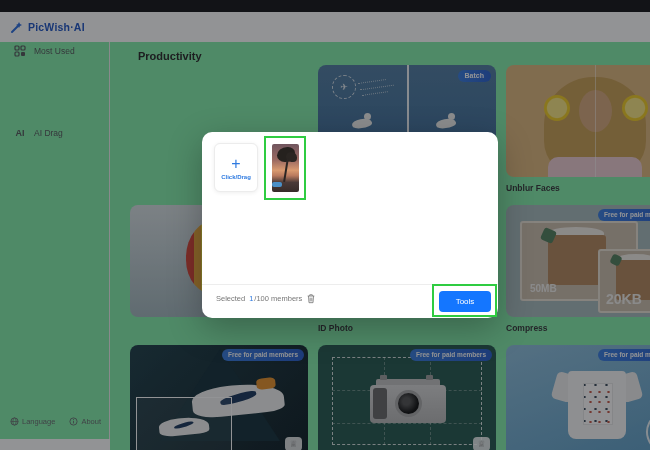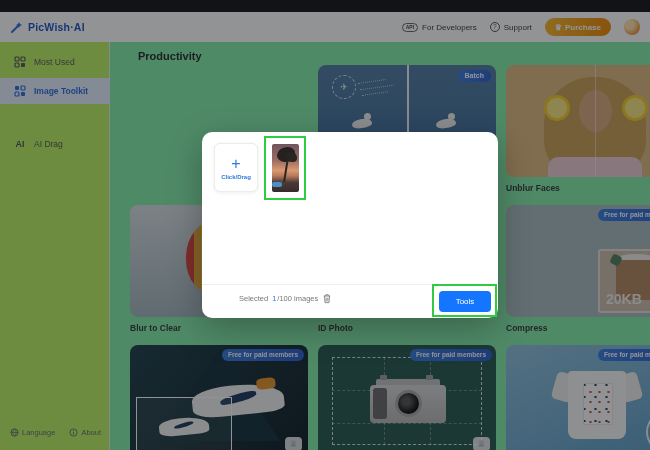--- a/index.html
+++ b/index.html
@@ -20,21 +20,21 @@
   .api-pill { font-size:5px; font-weight:bold; color:#444; border:1px solid #666; border-radius:6px; padding:1px 3px; line-height:1; }
   .q-circle { width:10px; height:10px; border:1px solid #555; border-radius:50%; font-size:6.5px; color:#555;
               display:flex; align-items:center; justify-content:center; line-height:1; }
   .purchase { display:flex; align-items:center; gap:3px; height:18px; padding:0 10px; border:none; cursor:pointer;
               border-radius:10px; background:linear-gradient(90deg,#f8b62d,#ef8b06); color:#fff; font-size:8px; font-weight:bold;
               font-family:"Liberation Sans",sans-serif; }
   .purchase .crown { font-size:8px; }
   .avatar { width:16px; height:16px; border-radius:50%; background:radial-gradient(circle at 35% 35%, #ffe2b0 30%, #f0922e 75%, #d87714 100%); }
 
   
-  aside { position:absolute; left:0; top:42px; width:110px; height:408px; background:#bef264; border-right:1px solid #eeeeee; z-index:3; }
+  aside { position:absolute; left:0; top:31px; width:110px; height:408px; background:#86efac; border-right:1px solid #eeeeee; z-index:3; }
   .side-item { position:absolute; left:0; width:110px; height:24px; display:flex; align-items:center; gap:8px;
                padding-left:14px; font-size:8.5px; color:#56585c; cursor:pointer; }
   .side-item svg { flex:0 0 auto; }
   .side-item.active { background:#e8f1fd; color:#2e6fdf; font-weight:bold; }
   .ai-glyph { font-size:9px; font-weight:bold; color:#56585c; width:12px; text-align:center; }
   .side-footer { position:absolute; left:10px; top:386px; display:flex; gap:14px; }
   .side-footer .foot-item { display:flex; align-items:center; gap:3px; font-size:7.5px; color:#6a6c70; cursor:pointer; }
 
   
   main { position:absolute; left:110px; top:42px; width:540px; height:408px; background:#86efac; overflow:hidden; z-index:2; }
@@ -133,21 +133,21 @@
                 display:flex; flex-direction:column; align-items:center; justify-content:center; gap:2px; }
   .upload-plus { font-size:16px; font-weight:400; color:#2e7ae0; line-height:1; }
   .upload-label { font-size:6px; color:#2e7ae0; font-weight:bold; }
   .thumb { position:absolute; left:70px; top:12px; width:27px; height:48px; border-radius:2px; overflow:hidden; cursor:pointer;
            background:linear-gradient(180deg,#70555e 0%,#9c6a62 34%,#d99a70 55%,#b97a5e 66%,#4a3a38 80%,#362b29 100%); }
   .palm-leaves { position:absolute; left:5px; top:3px; width:18px; height:15px; background:#25211e; border-radius:60% 40% 55% 45%; }
   .palm-leaves2 { position:absolute; left:14px; top:8px; width:11px; height:10px; background:#2a2522; border-radius:50% 60% 40% 55%; }
   .palm-trunk { position:absolute; left:13px; top:14px; width:2px; height:24px; background:#2a2523; transform:rotate(9deg); }
   .sea { position:absolute; left:0; bottom:5px; width:10px; height:5px; background:#4a90c8; border-radius:2px; }
   .modal-footer-line { position:absolute; left:0; top:152px; width:296px; border-top:1px solid #ededed; }
-  .selected-row { position:absolute; left:14px; top:161px; display:flex; align-items:center; gap:4px; font-size:7.5px; color:#777;margin-left:23px; }
+  .selected-row { position:absolute; left:14px; top:161px; display:flex; align-items:center; gap:4px; font-size:7.5px; color:#777; }
   .selected-count { color:#2e7ae0; }
   .trash { cursor:pointer; display:flex; }
   .btn-cancel { position:absolute; left:178px; top:158px; width:54px; height:22px; background:#fff; border:1px solid #dcdcdc;
                 border-radius:4px; font-size:8px; color:#444; font-family:"Liberation Sans",sans-serif; cursor:pointer; }
   .btn-start { position:absolute; left:237px; top:159px; width:52px; height:21px; background:#1476ff; border:none;
                border-radius:4px; font-size:8px; color:#fff; font-family:"Liberation Sans",sans-serif; cursor:pointer; }
   .anno { position:absolute; border:2px solid #2fcc41; z-index:60; pointer-events:none; }
   .anno-thumb { left:62px; top:4px; width:42px; height:64px; }
   .anno-start { left:230px; top:152px; width:65px; height:33px; }
 </style>
@@ -159,55 +159,31 @@
   <div class="topbar"></div>
 
   <header>
     <div class="logo">
       <svg width="13" height="13" viewBox="0 0 13 13">
         <path d="M2 11 L8 5" stroke="#2e6fdf" stroke-width="2" stroke-linecap="round"></path>
         <path d="M9 1 l1 2 2 1 -2 1 -1 2 -1-2 -2-1 2-1 z" fill="#2e6fdf"></path>
       </svg>
       <span class="logo-text">PicWish·AI</span>
     </div>
-    <div class="header-right">
-      <div class="nav-item">
-        <span class="api-pill">API</span>
-        <span>For Developers</span>
-      </div>
-      <div class="nav-item">
-        <span class="q-circle">?</span>
-        <span>Support</span>
-      </div>
-      <button class="purchase">
-        <span class="crown">♛</span>
-        <span>Purchase</span>
-      </button>
-      <div class="avatar"></div>
-    </div>
   </header>
 
   <aside>
     <div class="side-item" style="top:8px">
       <svg width="12" height="12" viewBox="0 0 12 12">
         <rect x="1" y="1" width="4" height="4" rx="1" fill="none" stroke="#56585c" stroke-width="1.2"></rect>
         <rect x="7" y="1" width="4" height="4" rx="1" fill="none" stroke="#56585c" stroke-width="1.2"></rect>
         <rect x="1" y="7" width="4" height="4" rx="1" fill="none" stroke="#56585c" stroke-width="1.2"></rect>
         <rect x="7" y="7" width="4" height="4" rx="1" fill="#56585c"></rect>
       </svg>
       <span>Most Used</span>
-    </div>
-    <div class="side-item active" style="top:36px; height:26px">
-      <svg width="12" height="12" viewBox="0 0 12 12">
-        <rect x="1" y="1" width="4" height="4" rx="1" fill="#2e6fdf"></rect>
-        <rect x="7" y="1" width="4" height="4" rx="1" fill="none" stroke="#2e6fdf" stroke-width="1.2"></rect>
-        <rect x="1" y="7" width="4" height="4" rx="1" fill="none" stroke="#2e6fdf" stroke-width="1.2"></rect>
-        <rect x="7" y="7" width="4" height="4" rx="1" fill="#2e6fdf"></rect>
-      </svg>
-      <span>Image Toolkit</span>
     </div>
     <div class="side-item" style="top:90px">
       <span class="ai-glyph">AI</span>
       <span>AI Drag</span>
     </div>
     <div class="side-footer">
       <div class="foot-item">
         <svg width="9" height="9" viewBox="0 0 10 10">
           <circle cx="5" cy="5" r="4" fill="none" stroke="#6a6c70" stroke-width="1"></circle>
           <ellipse cx="5" cy="5" rx="1.8" ry="4" fill="none" stroke="#6a6c70" stroke-width="0.8"></ellipse>
@@ -260,30 +236,35 @@
           <div class="divider"></div>
       </div>
       <div class="card-label">Unblur Faces</div>
     </div>
 
     <div class="card" style="left:20px; top:163px">
       <div class="card-art art-balloon">
         <div class="balloon"></div>
           <div class="basket"></div>
       </div>
-      <div class="card-label">Blur to Clear</div>
     </div>
 
     <div class="card" style="left:208px; top:163px">
       <div class="card-art art-idphoto"></div>
       <div class="card-label">ID Photo</div>
     </div>
 
     <div class="card" style="left:396px; top:163px">
       <div class="card-art art-compress">
+        <div class="photo-frame" style="left:14px; top:16px; width:118px; height:80px">
+          <div class="tissue" style="left:26px; top:4px; width:56px; height:12px"></div>
+          <div class="bag" style="left:26px; top:12px; width:58px; height:50px"></div>
+          <div class="bow" style="left:20px; top:6px"></div>
+          <span class="size-label" style="left:8px; bottom:5px; font-size:10px">50MB</span>
+        </div>
         <div class="photo-frame" style="left:92px; top:44px; width:76px; height:64px">
           <div class="tissue" style="left:16px; top:3px; width:40px; height:10px"></div>
           <div class="bag" style="left:16px; top:9px; width:42px; height:40px"></div>
           <div class="bow" style="left:11px; top:4px; width:10px; height:10px"></div>
           <span class="size-label" style="left:6px; bottom:4px; font-size:14px">20KB</span>
         </div>
         <span class="badge small">Free for paid members</span>
       </div>
       <div class="card-label">Compress</div>
     </div>
@@ -350,21 +331,21 @@
         <div class="palm-leaves2"></div>
         <div class="palm-trunk"></div>
         <div class="sea"></div>
     </div>
     <div class="anno anno-thumb"></div>
 
     <div class="modal-footer-line"></div>
     <div class="selected-row">
       <span>Selected</span>
       <span class="selected-count">1</span>
-      <span style="margin-left:-3px">/100 images</span>
+      <span style="margin-left:-3px">/100 members</span>
       <span class="trash">
         <svg width="10" height="11" viewBox="0 0 12 13">
           <path d="M2 3.5 h8 M4.5 3.5 V2 h3 v1.5 M3 3.5 l.6 8 h4.8 l.6-8 M5 5.5 v4.5 M7 5.5 v4.5" stroke="#777" stroke-width="1" fill="none"></path>
         </svg>
       </span>
     </div>
     <button class="btn-start">Tools</button>
     <div class="anno anno-start"></div>
   </div>
 

